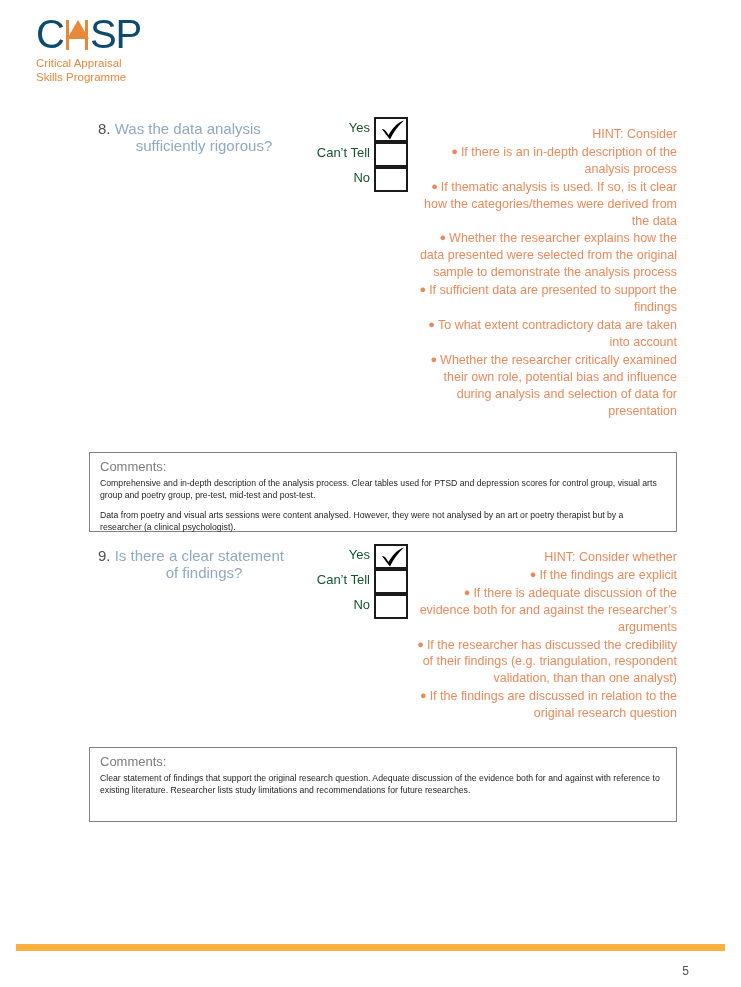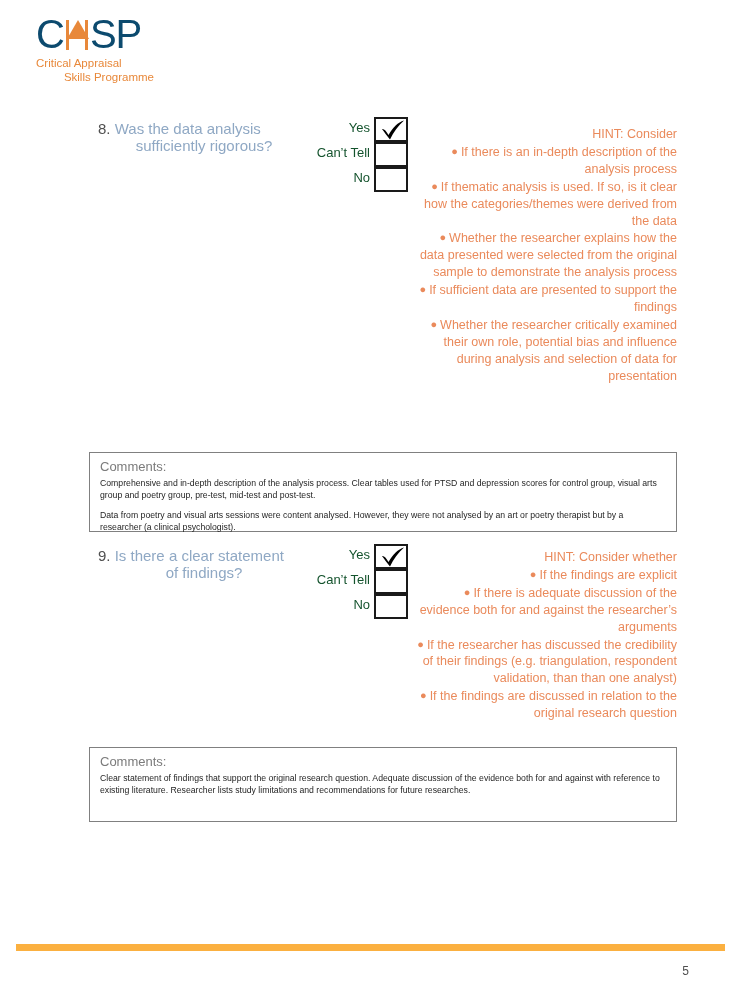--- a/index.html
+++ b/index.html
@@ -68,21 +68,21 @@
     border-bottom: 19px solid #e8883a;
   }
   .logo-tagline {
     color: #e8883a;
     font-size: 11.5px;
     line-height: 13.5px;
     margin-top: 1px;
     width: 118px;
   }
   .logo-tagline .line1 { display: block; text-align: left; }
-  .logo-tagline .line2 { display: block; text-align: right; }
+  .logo-tagline .line2 { display: block; text-align: left; }
 
   
   .question-row {
     position: absolute;
     left: 0;
     width: 741px;
   }
   .q-text {
     position: absolute;
     left: 98px;
@@ -253,20 +253,21 @@
     </div>
   </div>
 
   <div class="hint-block" style="left:415px; top:6px;">
     <span class="hint-title">HINT: Consider</span>
     <ul class="hint-list">
       <li><span class="bullet">●</span><span>If there is an in-depth description of the analysis process</span></li>
       <li><span class="bullet">●</span><span>If thematic analysis is used. If so, is it clear how the categories/themes were derived from the data</span></li>
       <li><span class="bullet">●</span><span>Whether the researcher explains how the data presented were selected from the original sample to demonstrate the analysis process</span></li>
       <li><span class="bullet">●</span><span>If sufficient data are presented to support the findings</span></li>
+      <li><span class="bullet">●</span><span>To what extent contradictory data are taken into account</span></li>
       <li><span class="bullet">●</span><span>Whether the researcher critically examined their own role, potential bias and influence during analysis and selection of data for presentation</span></li>
     </ul>
   </div>
 </div>
 
 <div class="comments-box" style="top:452px; height:80px;">
   <div class="comments-title">Comments:</div>
   <div class="comments-body">
     <p>Comprehensive and in-depth description of the analysis process. Clear tables used for PTSD and depression scores for control group, visual arts group and poetry group, pre-test, mid-test and post-test.</p>
     <p>Data from poetry and visual arts sessions were content analysed. However, they were not analysed by an art or poetry therapist but by a researcher (a clinical psychologist).</p>

